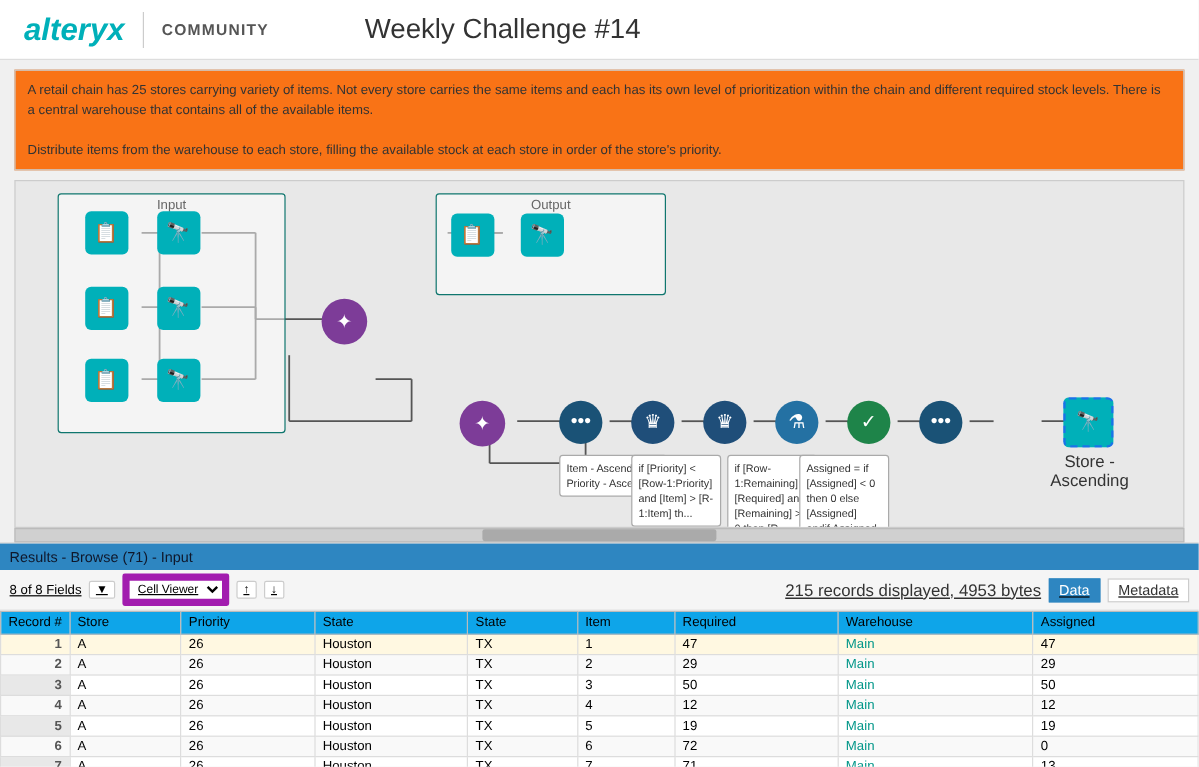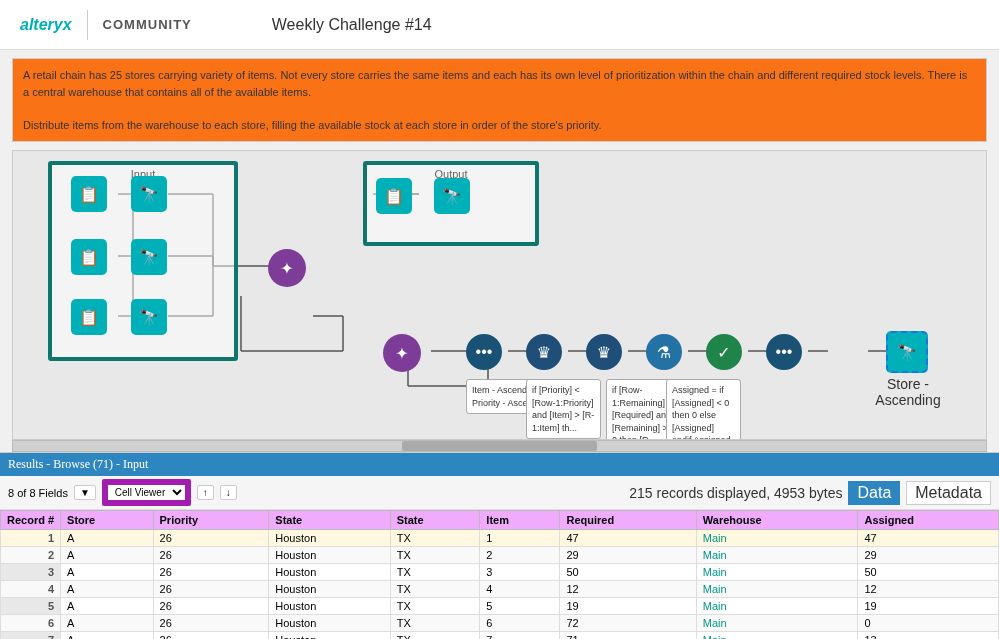--- a/index.html
+++ b/index.html
@@ -9,41 +9,41 @@
     #header {
       background: #fff;
       height: 50px;
       display: flex;
       align-items: center;
       padding: 0 20px;
       border-bottom: 1px solid #ddd;
     }
     #logo {
       color: #00b0b9;
-      font-size: 16px;
+      font-size: 26px;
       font-weight: bold;
       font-style: italic;
       margin-right: 15px;
     }
     #divider-line {
       width: 1px;
       height: 30px;
       background: #ccc;
       margin-right: 15px;
     }
     #community-label {
       color: #555;
       font-size: 13px;
       letter-spacing: 1px;
       font-weight: bold;
       margin-right: 80px;
     }
     #challenge-title {
       color: #333;
-      font-size: 16px;
+      font-size: 23px;
       font-weight: normal;
     }
 
     
     #description-box {
       background: #f97316;
       border: 1px solid #ccc;
       margin: 8px 12px;
       padding: 8px 10px;
       font-size: 11px;
@@ -57,29 +57,29 @@
       margin: 0 12px;
       height: 290px;
       position: relative;
       border: 1px solid #ccc;
       overflow: hidden;
     }
 
     
     .flow-box {
       position: absolute;
-      border: 4px solid #0f766e;
+      border: 1px solid #0f766e;
       border-radius: 3px;
       background: rgba(255,255,255,0.5);
     }
     #input-box {
       left: 35px; top: 10px; width: 190px; height: 200px;
     }
     #output-box {
-      left: 350px; top: 10px; width: 176px; height: 85px;
+      left: 350px; top: 10px; width: 192px; height: 85px;
     }
     .box-label {
       text-align: center;
       font-size: 11px;
       color: #666;
       padding: 3px 0;
     }
 
     
     .tool {
@@ -144,36 +144,36 @@
     }
 
     
     #results-panel {
       background: #fff;
       margin: 0;
       border-top: 1px solid #ccc;
     }
     #results-header {
       background: #2e86c1;
-      color: #ffffff;
+      color: #0f172a;
       padding: 4px 8px;
       font-size: 12px;
       display: flex;
       align-items: center;
       justify-content: space-between;
-      font-family: Liberation Serif, serif;
     }
     #results-toolbar {
       background: #f5f5f5;
       border-bottom: 1px solid #ddd;
       padding: 3px 8px;
       display: flex;
       align-items: center;
       gap: 6px;
       font-size: 11px;
+      text-decoration: underline;
     }
     .toolbar-btn {
       border: 1px solid #ccc;
       background: #fff;
       padding: 1px 5px;
       font-size: 10px;
       cursor: pointer;
       border-radius: 2px;
     }
     .toolbar-select {
@@ -183,39 +183,39 @@
       font-size: 10px;
       border-radius: 2px;
     }
     .records-info {
       margin-left: auto;
       font-size: 14px;
       color: #333;
     }
     .tab-btn {
       padding: 2px 8px;
-      font-size: 16px;
+      font-size: 12px;
       border: 1px solid #ccc;
       cursor: pointer;
     }
     .tab-btn.active { background: #2e86c1; color: white; border-color: #2e86c1; }
     .tab-btn.inactive { background: #fff; color: #333; }
 
     
     #data-table {
       width: 100%;
       border-collapse: collapse;
       font-size: 11px;
     }
     #data-table th {
-      background: #f0abfc;
+      background: #0ea5e9;
       border: 1px solid #bbb;
       padding: 3px 6px;
       text-align: left;
-      font-weight: bold;
+      font-weight: normal;
       white-space: nowrap;
     }
     #data-table td {
       border: 1px solid #ddd;
       padding: 2px 6px;
       white-space: nowrap;
     }
     #data-table tr:nth-child(even) td { background: #f9f9f9; }
     #data-table tr:first-child td { background: #fff8e1; }
     .row-num {

